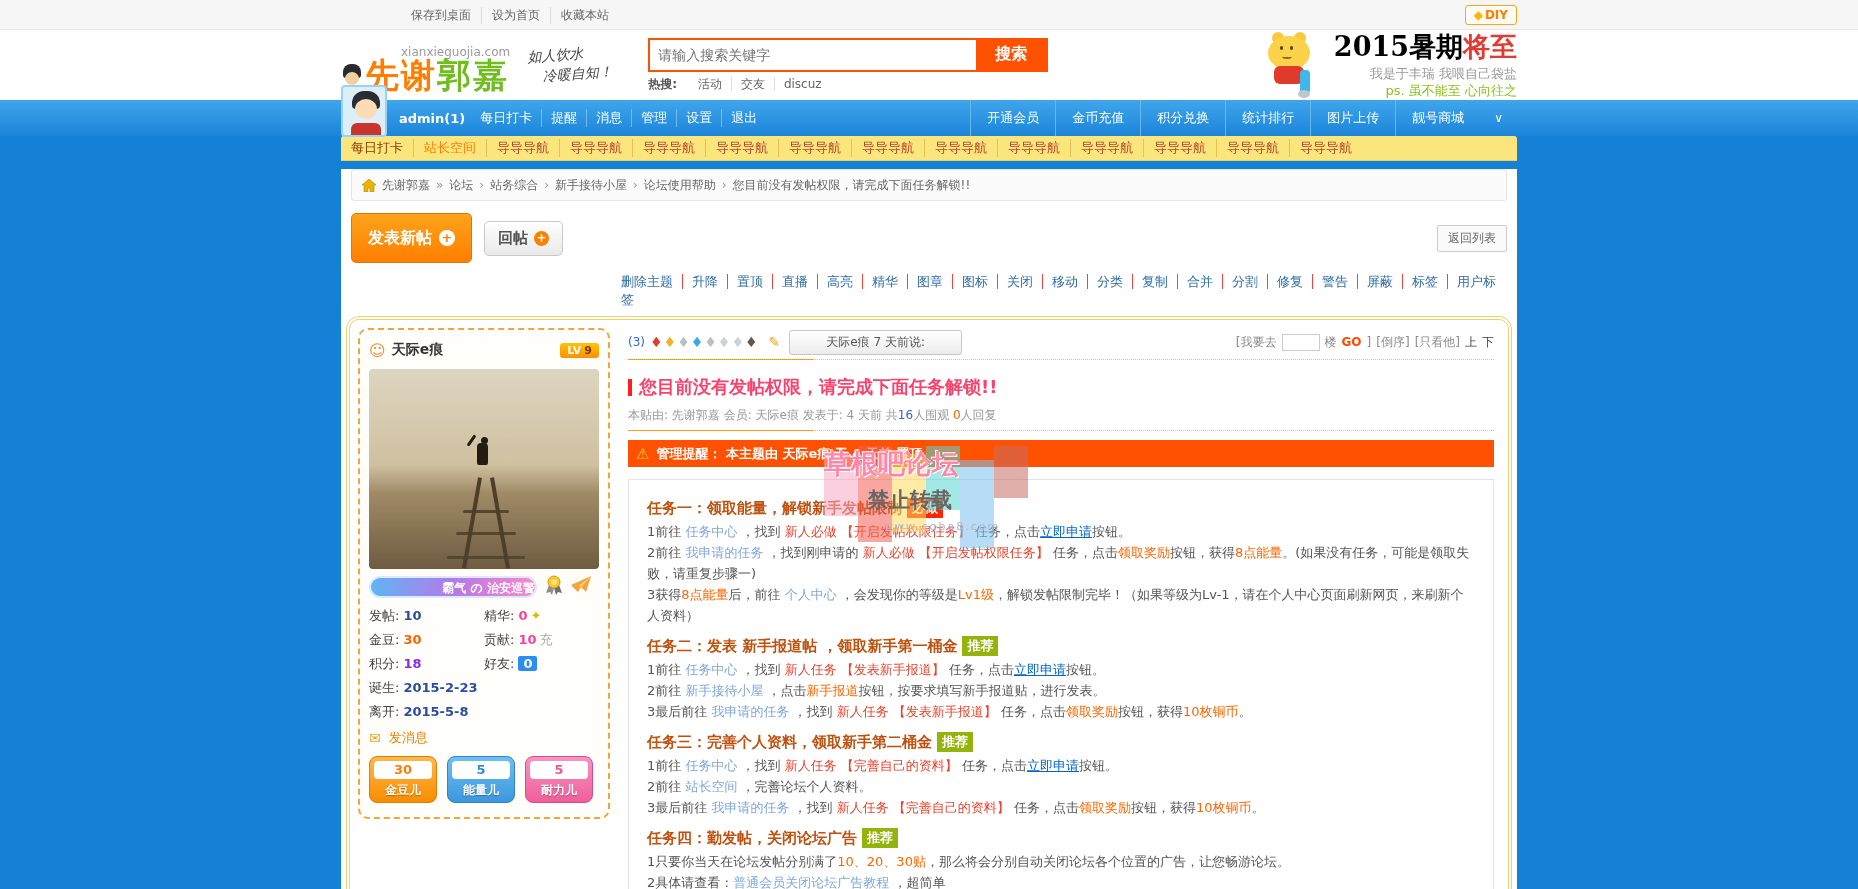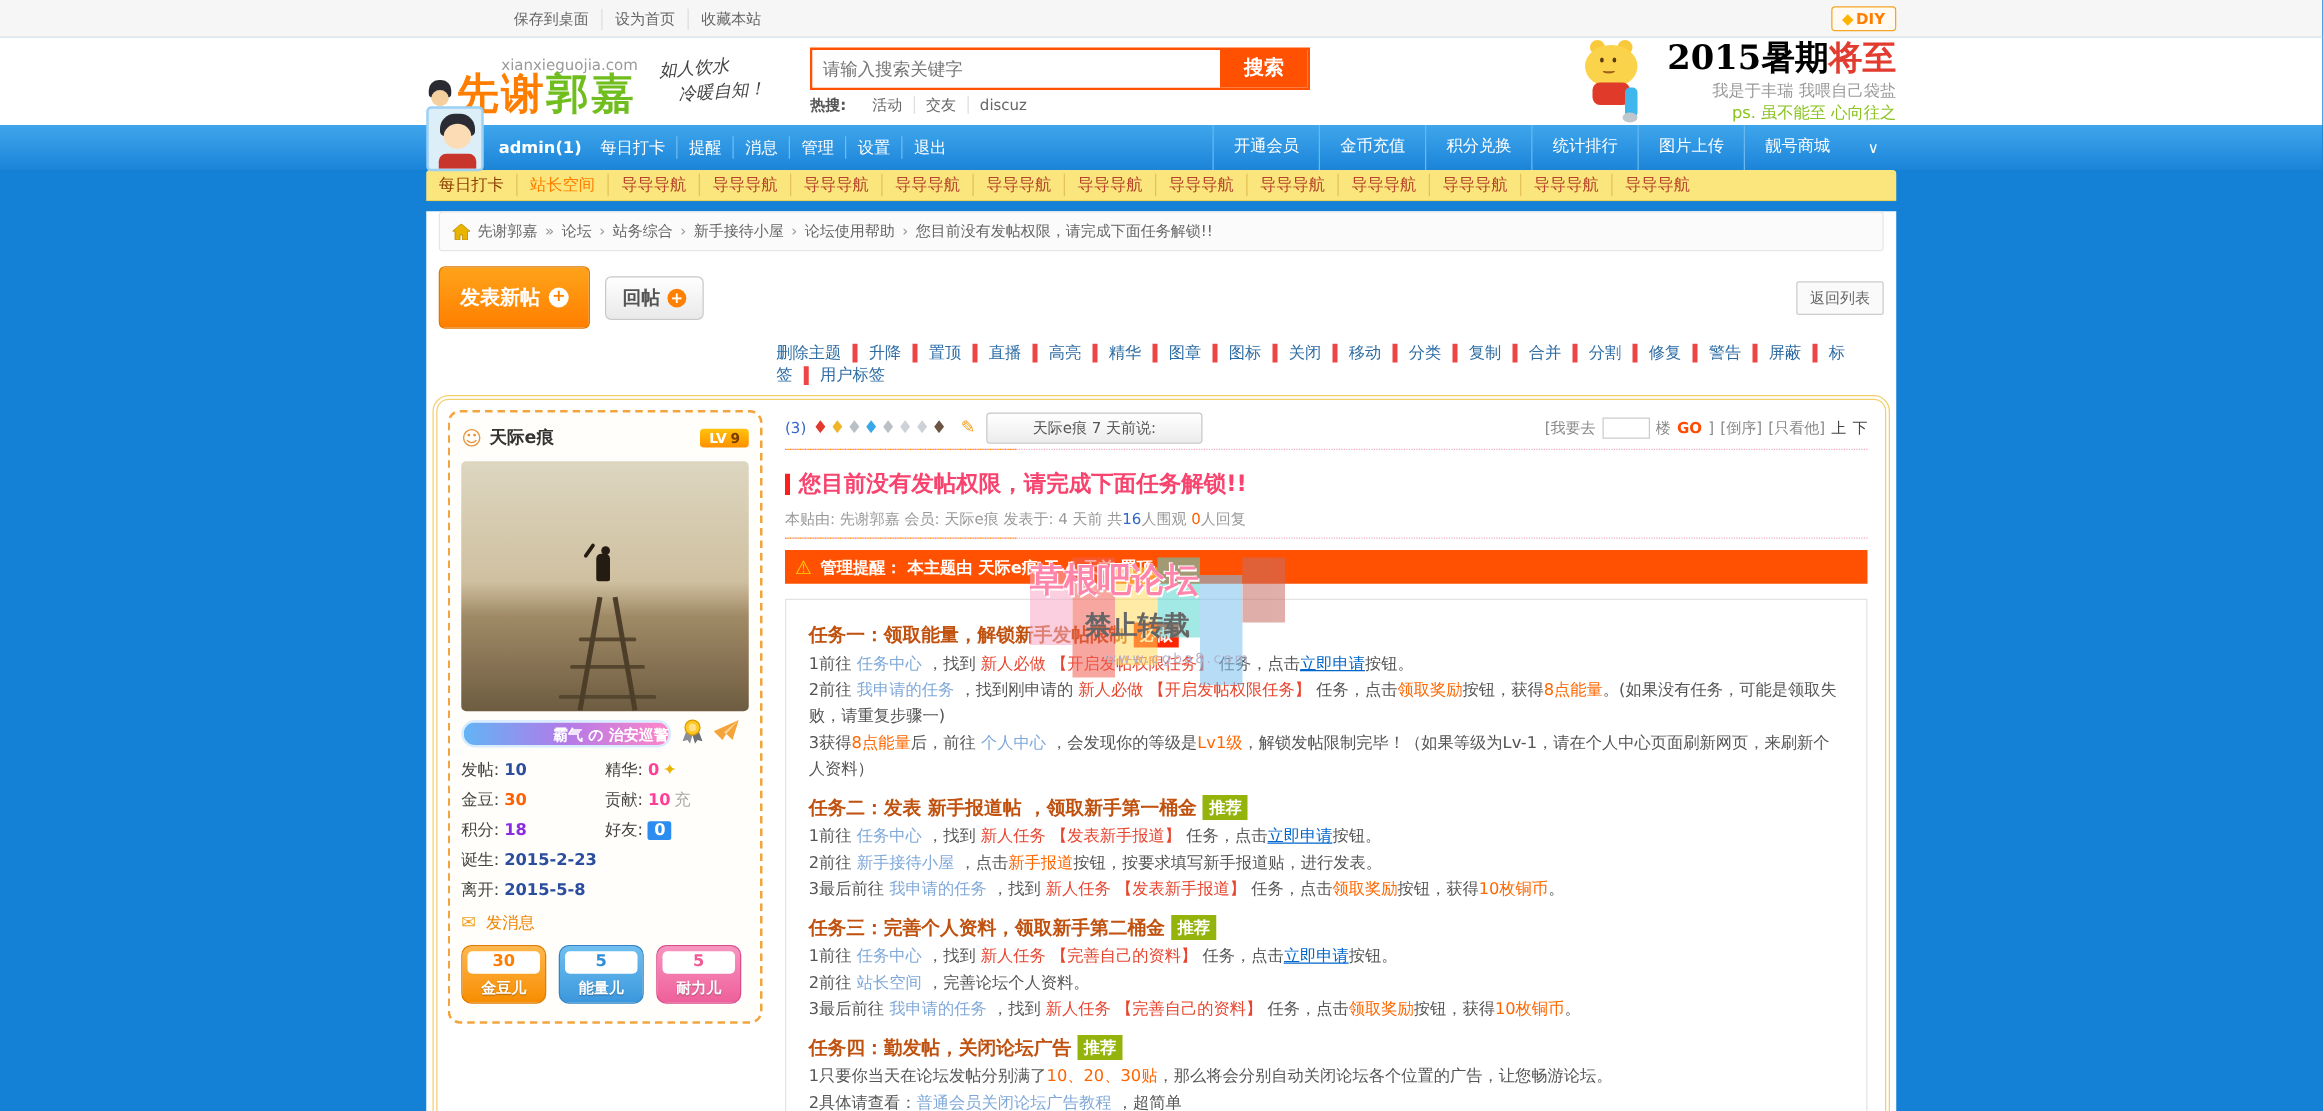--- a/index.html
+++ b/index.html
@@ -84,21 +84,21 @@
 
   .actions { margin:12px 10px 0; display:flex; align-items:center; }
   .btn-new { height:50px; border:1px solid #e07800; border-radius:5px; background:linear-gradient(#ffa31a,#ff7f00); color:#fff; font-size:16px; font-weight:bold; padding:0 16px; display:flex; align-items:center; gap:7px; cursor:pointer; }
   .btn-new .plus { width:16px; height:16px; background:#fff; color:#ff7f00; border-radius:50%; font-size:13px; font-weight:bold; line-height:16px; text-align:center; }
   .btn-reply { height:35px; margin-left:12px; border:1px solid #c8c8c8; border-radius:5px; background:linear-gradient(#fff,#e9e9e9); color:#555; font-size:15px; font-weight:bold; padding:0 13px; display:flex; align-items:center; gap:6px; cursor:pointer; }
   .btn-reply .plus { width:15px; height:15px; background:#ff7f00; color:#fff; border-radius:50%; font-size:12px; font-weight:bold; line-height:15px; text-align:center; }
   .btn-back { margin-left:auto; border:1px solid #ccc; background:#fafafa; border-radius:2px; color:#666; font-size:12px; padding:4px 10px; cursor:pointer; }
 
   .adm { margin:10px 10px 0 280px; font-size:13px; }
   .adm span { color:#2e6da4; cursor:pointer; }
-  .adm span:not(:last-child){ border-right:4px solid #ef4444; padding-right:9px; margin-right:9px; }
+  .adm span:not(:last-child){ border-right:1px solid #ef4444; padding-right:9px; margin-right:9px; }
 
   
   .wrap { margin:10px 8px 0; border:1px solid #f3cf6b; outline:1px solid #f3cf6b; outline-offset:2px; border-radius:10px; padding:8px; display:flex; gap:12px; background:#fff; }
 
   
   .side { width:252px; flex-shrink:0; border:2px dashed #f2a53f; border-radius:10px; padding:8px 9px 14px; background:#fffefb; height:fit-content; }
   .side-head { display:flex; align-items:center; gap:6px; height:24px; }
   .side-face { color:#e8923a; font-size:16px; }
   .side-name { font-size:14px; font-weight:bold; color:#333; cursor:pointer; }
   .lv-badge { margin-left:auto; background:linear-gradient(#ffc30a,#ff9000); border-radius:3px; padding:1px 7px; font-size:11px; font-weight:bold; }

